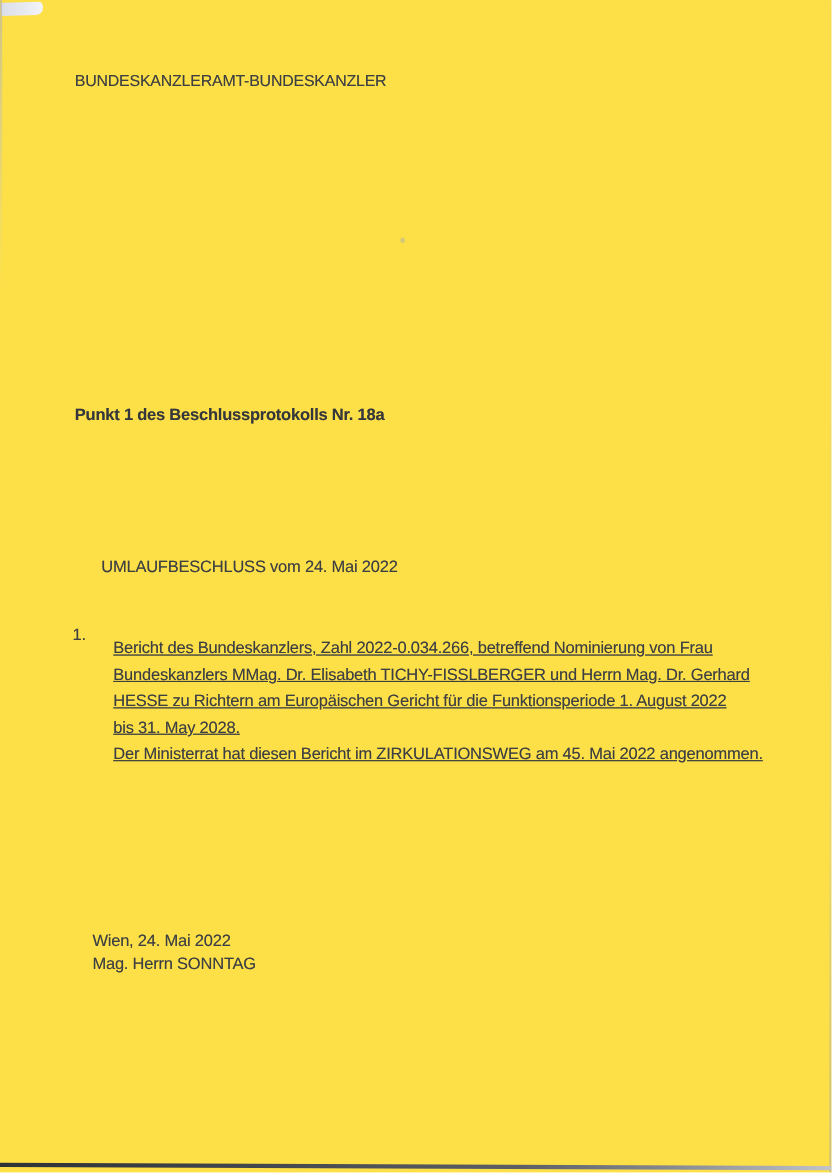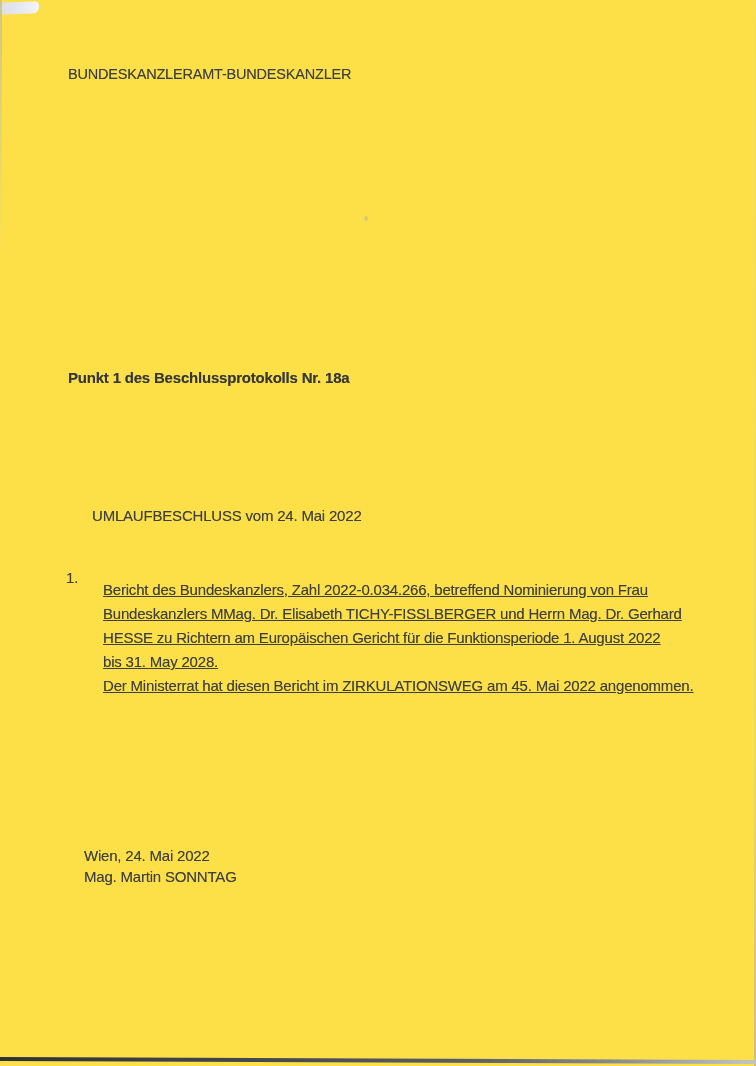--- a/index.html
+++ b/index.html
@@ -158,16 +158,16 @@
         <div>Bericht des Bundeskanzlers, Zahl 2022-0.034.266, betreffend Nominierung von Frau</div>
         <div>Bundeskanzlers MMag. Dr. Elisabeth TICHY-FISSLBERGER und Herrn Mag. Dr. Gerhard</div>
         <div>HESSE zu Richtern am Europäischen Gericht für die Funktionsperiode 1. August 2022</div>
         <div>bis 31. May 2028.</div>
         <div>Der Ministerrat hat diesen Bericht im ZIRKULATIONSWEG am 45. Mai 2022 angenommen.</div>
       </div>
   </div>
 
   <div class="doc-text signature-block">
     <div>Wien, 24. Mai 2022</div>
-    <div>Mag. Martin SONNTAG</div>
+    <div>Mag. Herrn SONNTAG</div>
   </div>
 
 </div>
 
 </body></html>

